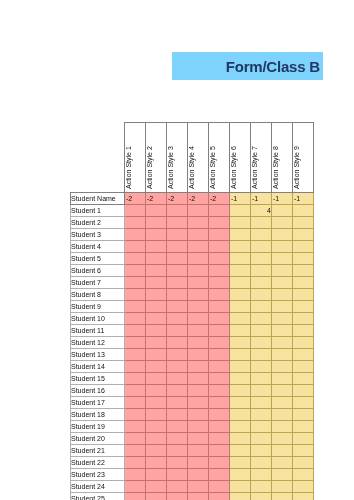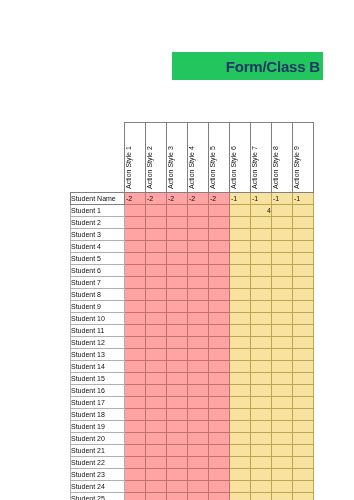--- a/index.html
+++ b/index.html
@@ -16,21 +16,21 @@
     -webkit-font-smoothing: antialiased;
   }
 
   
   #title-banner {
     position: absolute;
     left: 172px;
     top: 52px;
     width: 151px;
     height: 28px;
-    background: #22c55e;
+    background: #7dd3fc;
     display: flex;
     align-items: center;
     justify-content: flex-end;
     box-sizing: border-box;
     padding-right: 3px;
   }
   #title-banner .title-text {
     font-size: 15px;
     font-weight: bold;
     color: #1f3864;

